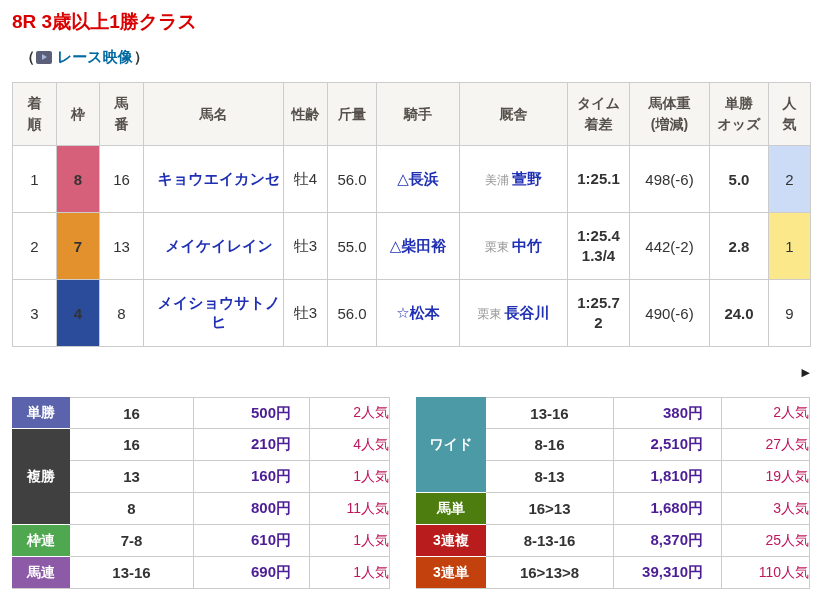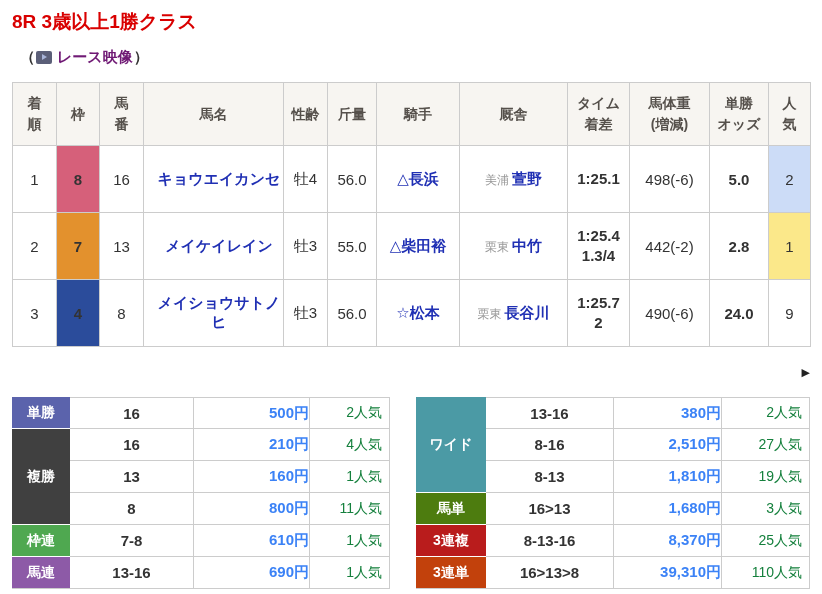--- a/index.html
+++ b/index.html
@@ -8,21 +8,21 @@
     width:822px; height:594px; background:#ffffff;
     font-family:"Liberation Sans","DejaVu Sans",sans-serif;
     color:#333;
   }
   .page { padding:9px 12px 0 12px; }
 
   
   .race-title { font-size:19px; font-weight:bold; color:#d90000; margin:0 0 13px 0; }
   .subtitle-row { display:flex; align-items:center; font-size:15px; font-weight:bold; color:#333; margin-bottom:15px; }
   .subtitle-row .paren { margin:0 1px; }
-  .video-link { display:inline-flex; align-items:center; gap:5px; color:#701a75; text-decoration:none; cursor:pointer; }
+  .video-link { display:inline-flex; align-items:center; gap:5px; color:#0369a1; text-decoration:none; cursor:pointer; }
   .video-icon { width:16px; height:13px; background:#5b5f78; border-radius:2px; position:relative; display:inline-block; }
   .video-icon::after { content:''; position:absolute; left:6px; top:3px; width:0; height:0;
     border-left:5px solid #a8b4d8; border-top:3.5px solid transparent; border-bottom:3.5px solid transparent; }
 
   
   table.results { width:798px; border-collapse:collapse; table-layout:fixed; }
   .results th, .results td { border:1px solid #ccc; overflow:hidden; }
   .results thead th {
     background:#f7f5f1; color:#55504b; font-size:14px; font-weight:bold;
     padding:10px 2px; line-height:1.5; white-space:pre-line; text-align:center;
@@ -47,22 +47,22 @@
   table.payout { border-collapse:separate; border-spacing:0; table-layout:fixed; }
   .payout td, .payout th { height:32px; padding:0; }
   .payout td { border-right:1px solid #ccc; border-bottom:1px solid #ccc; font-size:15px; background:#fff; }
   .payout tr:first-child td { border-top:1px solid #ccc; }
   .payout th.plabel {
     color:#fff; font-size:14px; font-weight:bold; text-align:center;
     border-bottom:1px solid #fff;
   }
   .payout tr:last-child th.plabel { border-bottom:1px solid #ccc; }
   td.psel { text-align:center; font-weight:bold; color:#333; }
-  td.ppay { text-align:right; font-weight:bold; color:#3b82f6; }
-  td.pfav { text-align:right; padding-right:7px; font-size:14px; color:#15803d; }
+  td.ppay { text-align:right; padding-right:18px; font-weight:bold; color:#4c1d95; }
+  td.pfav { text-align:right; font-size:14px; color:#be185d; }
 </style>
 </head>
 <body>
 
 <div class="page">
 
   <h1 class="race-title">8R 3歳以上1勝クラス</h1>
 
   <div class="subtitle-row">
     <span class="paren" style="margin-left:8px;">（</span>

